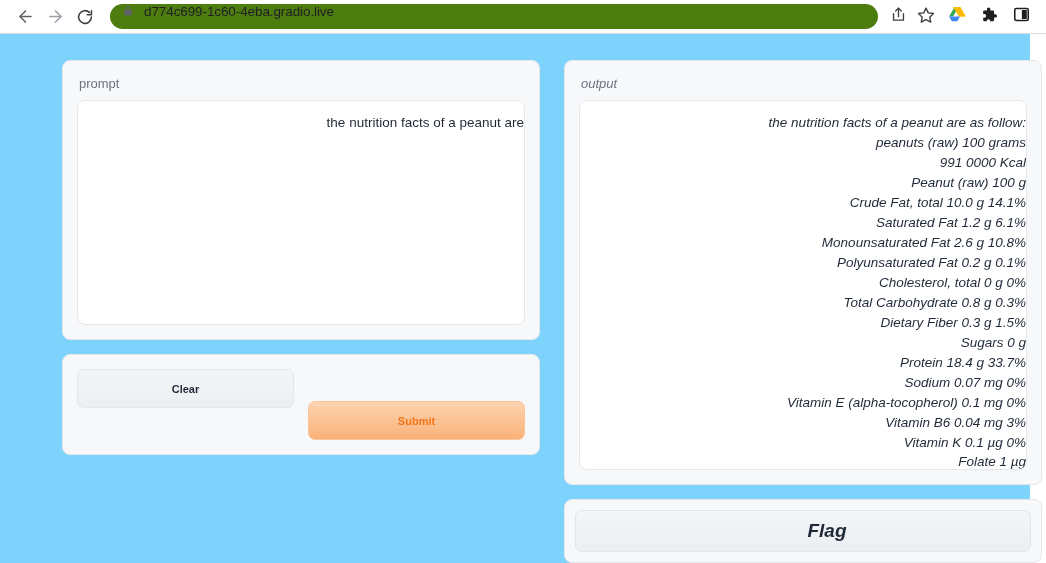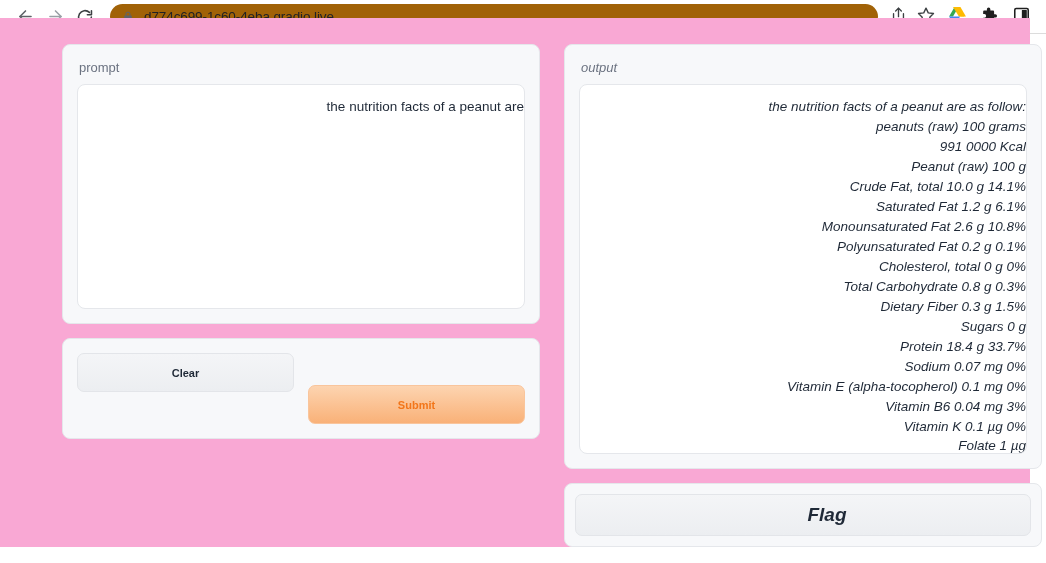--- a/index.html
+++ b/index.html
@@ -30,24 +30,24 @@
     display: flex; align-items: center; justify-content: center;
     flex: 0 0 auto;
     color: #5f6368;
   }
   .nav-btn svg { display: block; }
 
   .omnibox {
     flex: 1 1 auto;
     height: 25px;
     margin: 0 6px 0 10px;
-    background: #a16207;
+    background: #4d7c0f;
     border-radius: 13px;
     display: flex;
-    align-items: center;
+    align-items: flex-start;
     padding: 0 12px;
     min-width: 0;
   }
   .lock-icon { flex: 0 0 auto; margin-right: 10px; display:flex; }
   .omnibox-url {
     font-size: 13.5px;
     color: #202124;
     white-space: nowrap;
     overflow: hidden;
     text-overflow: ellipsis;
@@ -62,24 +62,24 @@
   .tool-icon {
     width: 30px; height: 30px;
     display: flex; align-items: center; justify-content: center;
     flex: 0 0 auto;
     margin-left: 2px;
   }
 
   
   .page {
     position: absolute;
-    left: 0; top: 18px;
+    left: 0; top: 34px;
     width: 1030px;
     height: 529px;
-    background: #f9a8d4;
+    background: #7dd3fc;
   }
 
   .columns {
     display: flex;
     gap: 24px;
     padding: 26px 14px 0 62px;
   }
   .col { display: flex; flex-direction: column; gap: 14px; }
   .col-left  { width: 478px; flex: 0 0 478px; }
   .col-right { width: 478px; flex: 0 0 478px; font-style: italic; }

